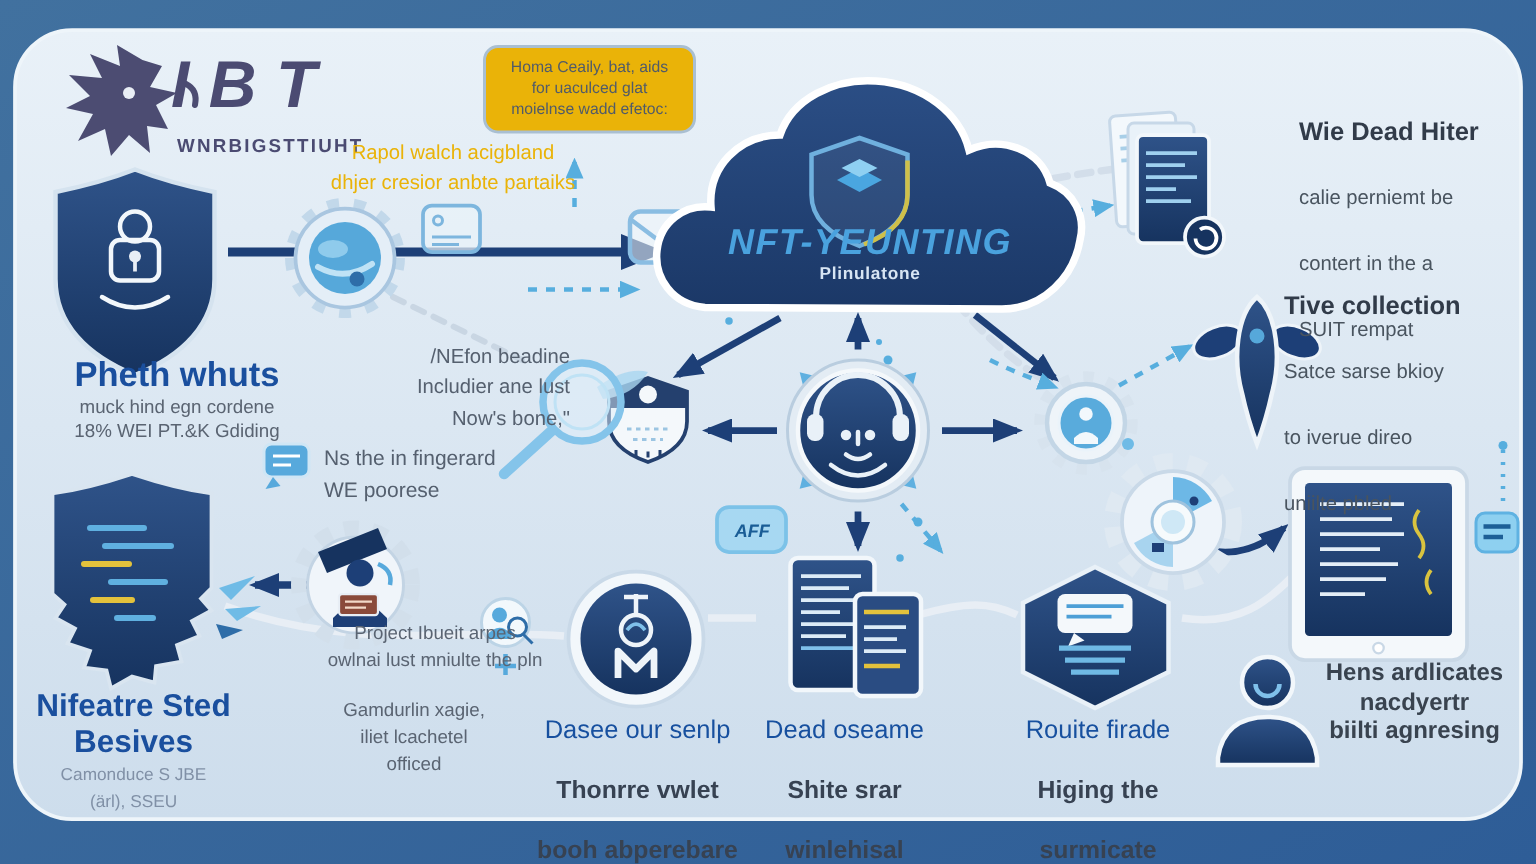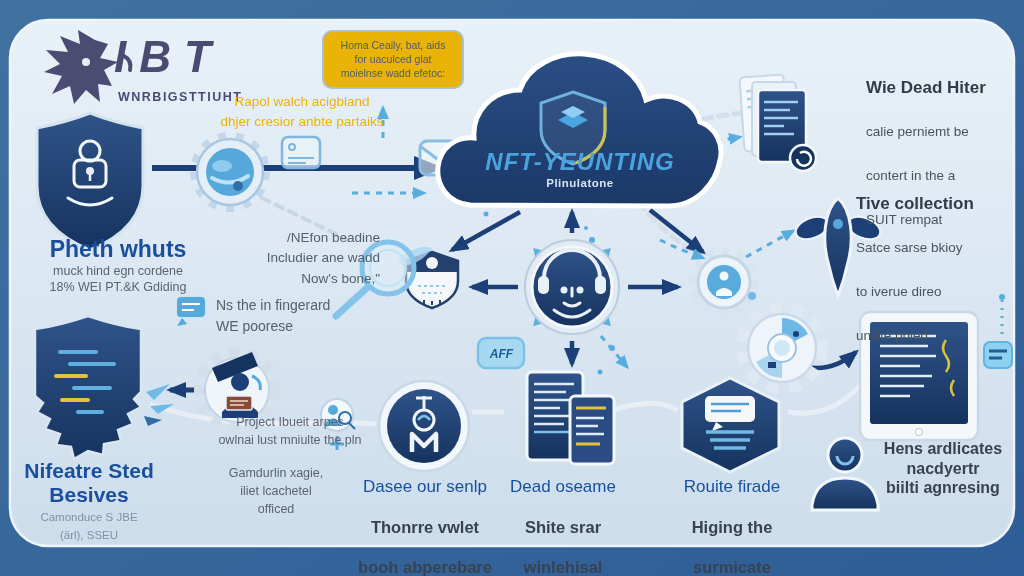--- a/index.html
+++ b/index.html
@@ -369,21 +369,21 @@
 
 <div class="txt tive">
   <div class="blk-h">Tive collection</div>
   <div class="blk-l">Satce sarse bkioy</div>
   <div class="blk-l">to iverue direo</div>
   <div class="blk-l">uniilte pbled</div>
 </div>
 
 <div class="txt nefon center">
   <div>/NEfon beadine</div>
-  <div>Includier ane wadd</div>
+  <div>Includier ane lust</div>
   <div>Now's bone,"</div>
 </div>
 
 <div class="txt fingerard">
   <div>Ns the in fingerard</div>
   <div>WE poorese</div>
 </div>
 
 <div class="txt project center">
   <div>Project Ibueit arpes</div>

